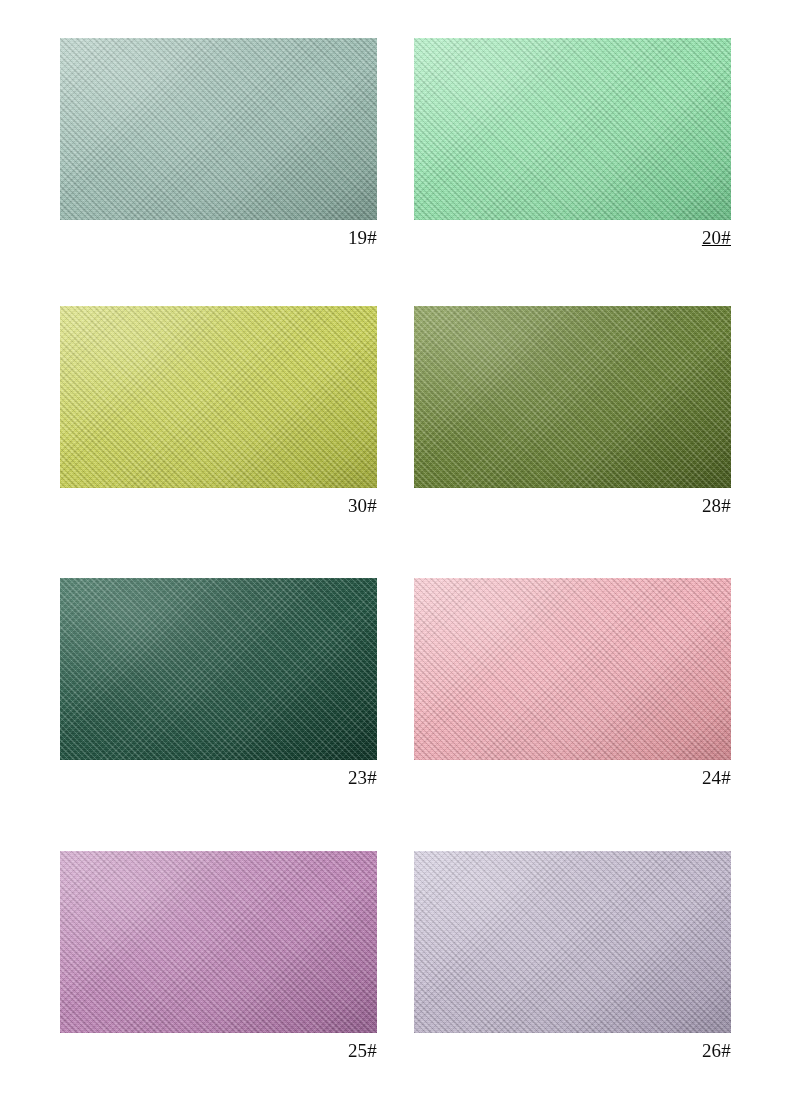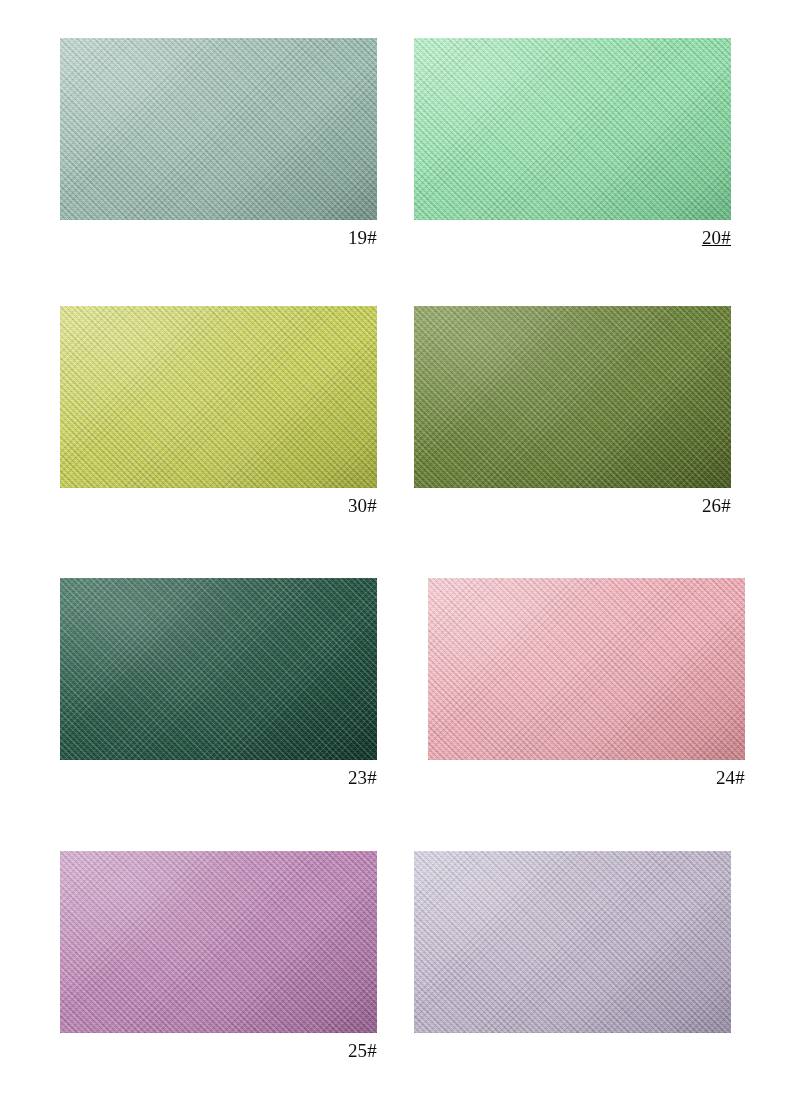--- a/index.html
+++ b/index.html
@@ -94,30 +94,31 @@
     <div class="swatch-cell" style="left: 414px; top: 38px; text-decoration: underline;">
       <div class="swatch-image" style="background-color: rgb(147, 229, 173); background-image: linear-gradient(142deg, rgb(171, 240, 193) 0%, rgb(147, 229, 173) 38%, rgb(147, 229, 173) 62%, rgb(120, 212, 151) 100%);"></div>
       <div class="swatch-label">20#</div>
     </div>
     <div class="swatch-cell" style="left: 60px; top: 306px;">
       <div class="swatch-image" style="background-color: rgb(203, 212, 85); background-image: linear-gradient(142deg, rgb(219, 226, 119) 0%, rgb(203, 212, 85) 38%, rgb(203, 212, 85) 62%, rgb(180, 191, 65) 100%);"></div>
       <div class="swatch-label">30#</div>
     </div>
     <div class="swatch-cell" style="left: 414px; top: 306px;">
       <div class="swatch-image" style="background-color: rgb(101, 126, 47); background-image: linear-gradient(142deg, rgb(124, 149, 67) 0%, rgb(101, 126, 47) 38%, rgb(101, 126, 47) 62%, rgb(80, 102, 35) 100%);"></div>
-      <div class="swatch-label">26#</div>
+      <div class="swatch-label">28#</div>
     </div>
     <div class="swatch-cell" style="left: 60px; top: 578px;">
       <div class="swatch-image" style="background-color: rgb(27, 79, 60); background-image: linear-gradient(142deg, rgb(42, 101, 79) 0%, rgb(27, 79, 60) 38%, rgb(27, 79, 60) 62%, rgb(17, 59, 44) 100%);"></div>
       <div class="swatch-label">23#</div>
     </div>
-    <div class="swatch-cell" style="left: 414px; top: 578px; margin-left: 14px;">
+    <div class="swatch-cell" style="left: 414px; top: 578px;">
       <div class="swatch-image" style="background-color: rgb(245, 176, 186); background-image: linear-gradient(142deg, rgb(250, 198, 206) 0%, rgb(245, 176, 186) 38%, rgb(245, 176, 186) 62%, rgb(232, 151, 159) 100%);"></div>
       <div class="swatch-label">24#</div>
     </div>
     <div class="swatch-cell" style="left: 60px; top: 851px;">
       <div class="swatch-image" style="background-color: rgb(192, 133, 184); background-image: linear-gradient(142deg, rgb(208, 160, 202) 0%, rgb(192, 133, 184) 38%, rgb(192, 133, 184) 62%, rgb(169, 110, 163) 100%);"></div>
       <div class="swatch-label">25#</div>
     </div>
     <div class="swatch-cell" style="left: 414px; top: 851px;">
       <div class="swatch-image" style="background-color: rgb(195, 185, 207); background-image: linear-gradient(142deg, rgb(212, 205, 224) 0%, rgb(195, 185, 207) 38%, rgb(195, 185, 207) 62%, rgb(174, 163, 189) 100%);"></div>
+      <div class="swatch-label">26#</div>
     </div>
   </div>
 
 </body></html>

